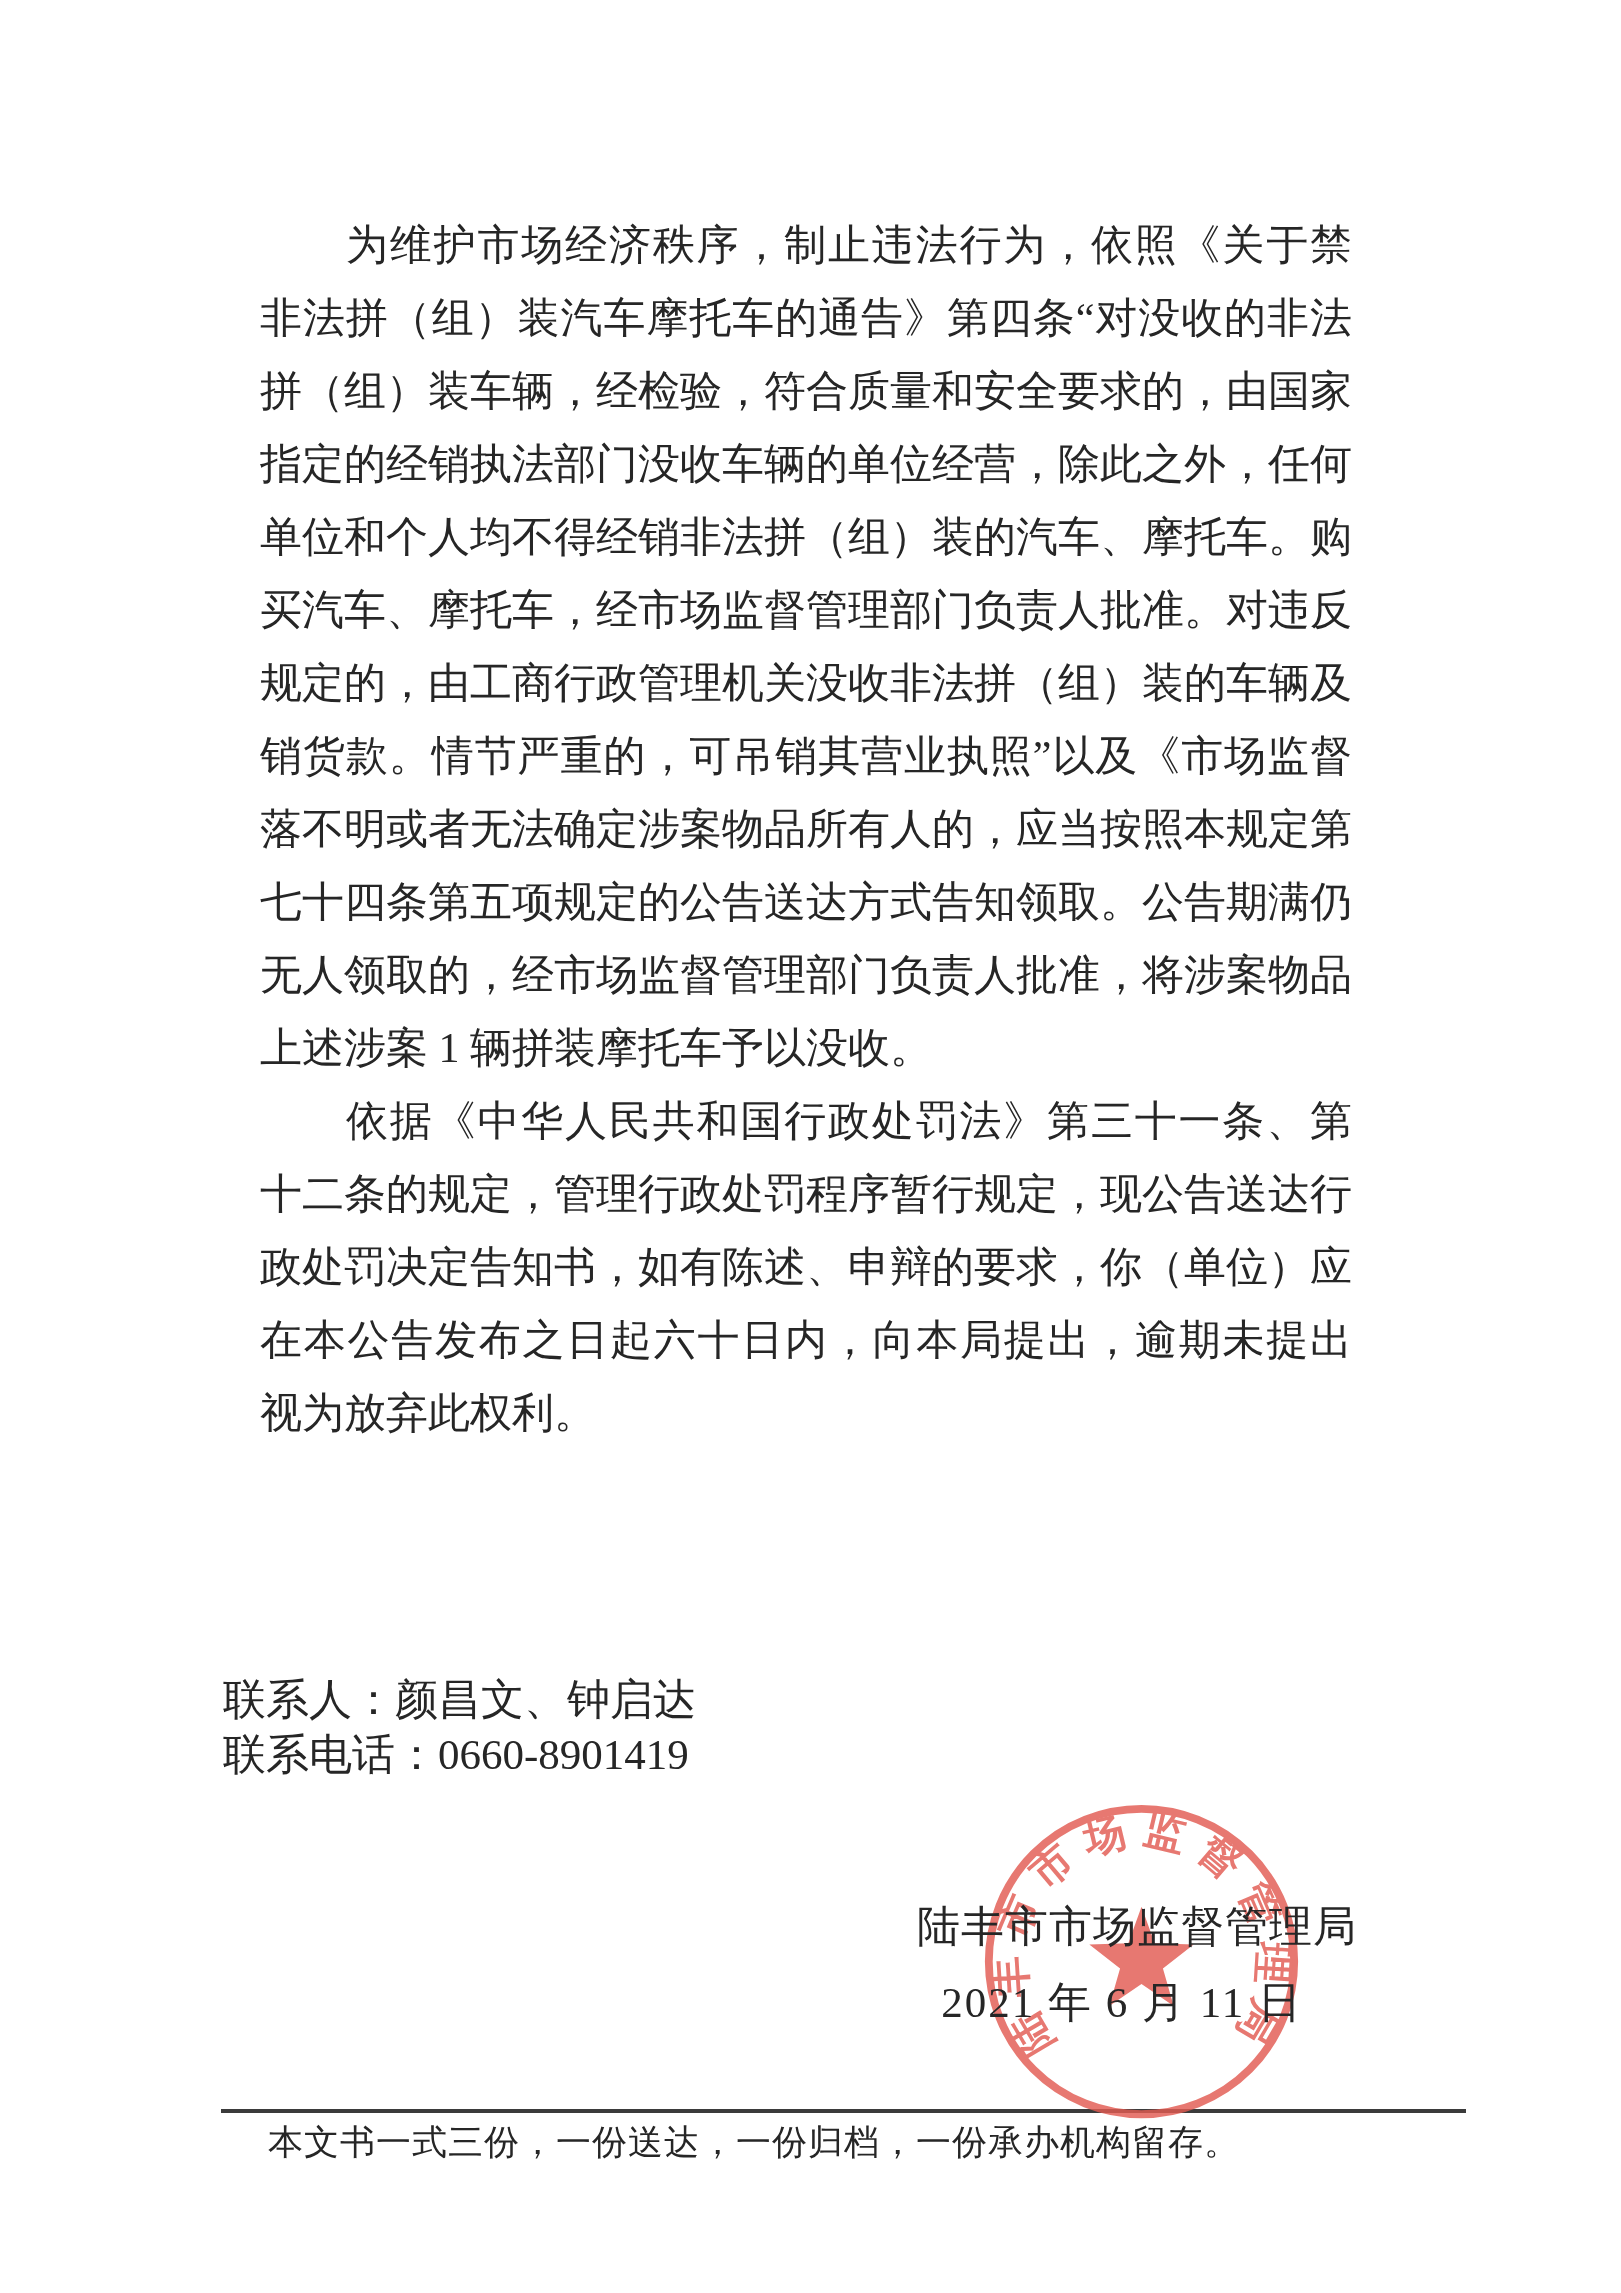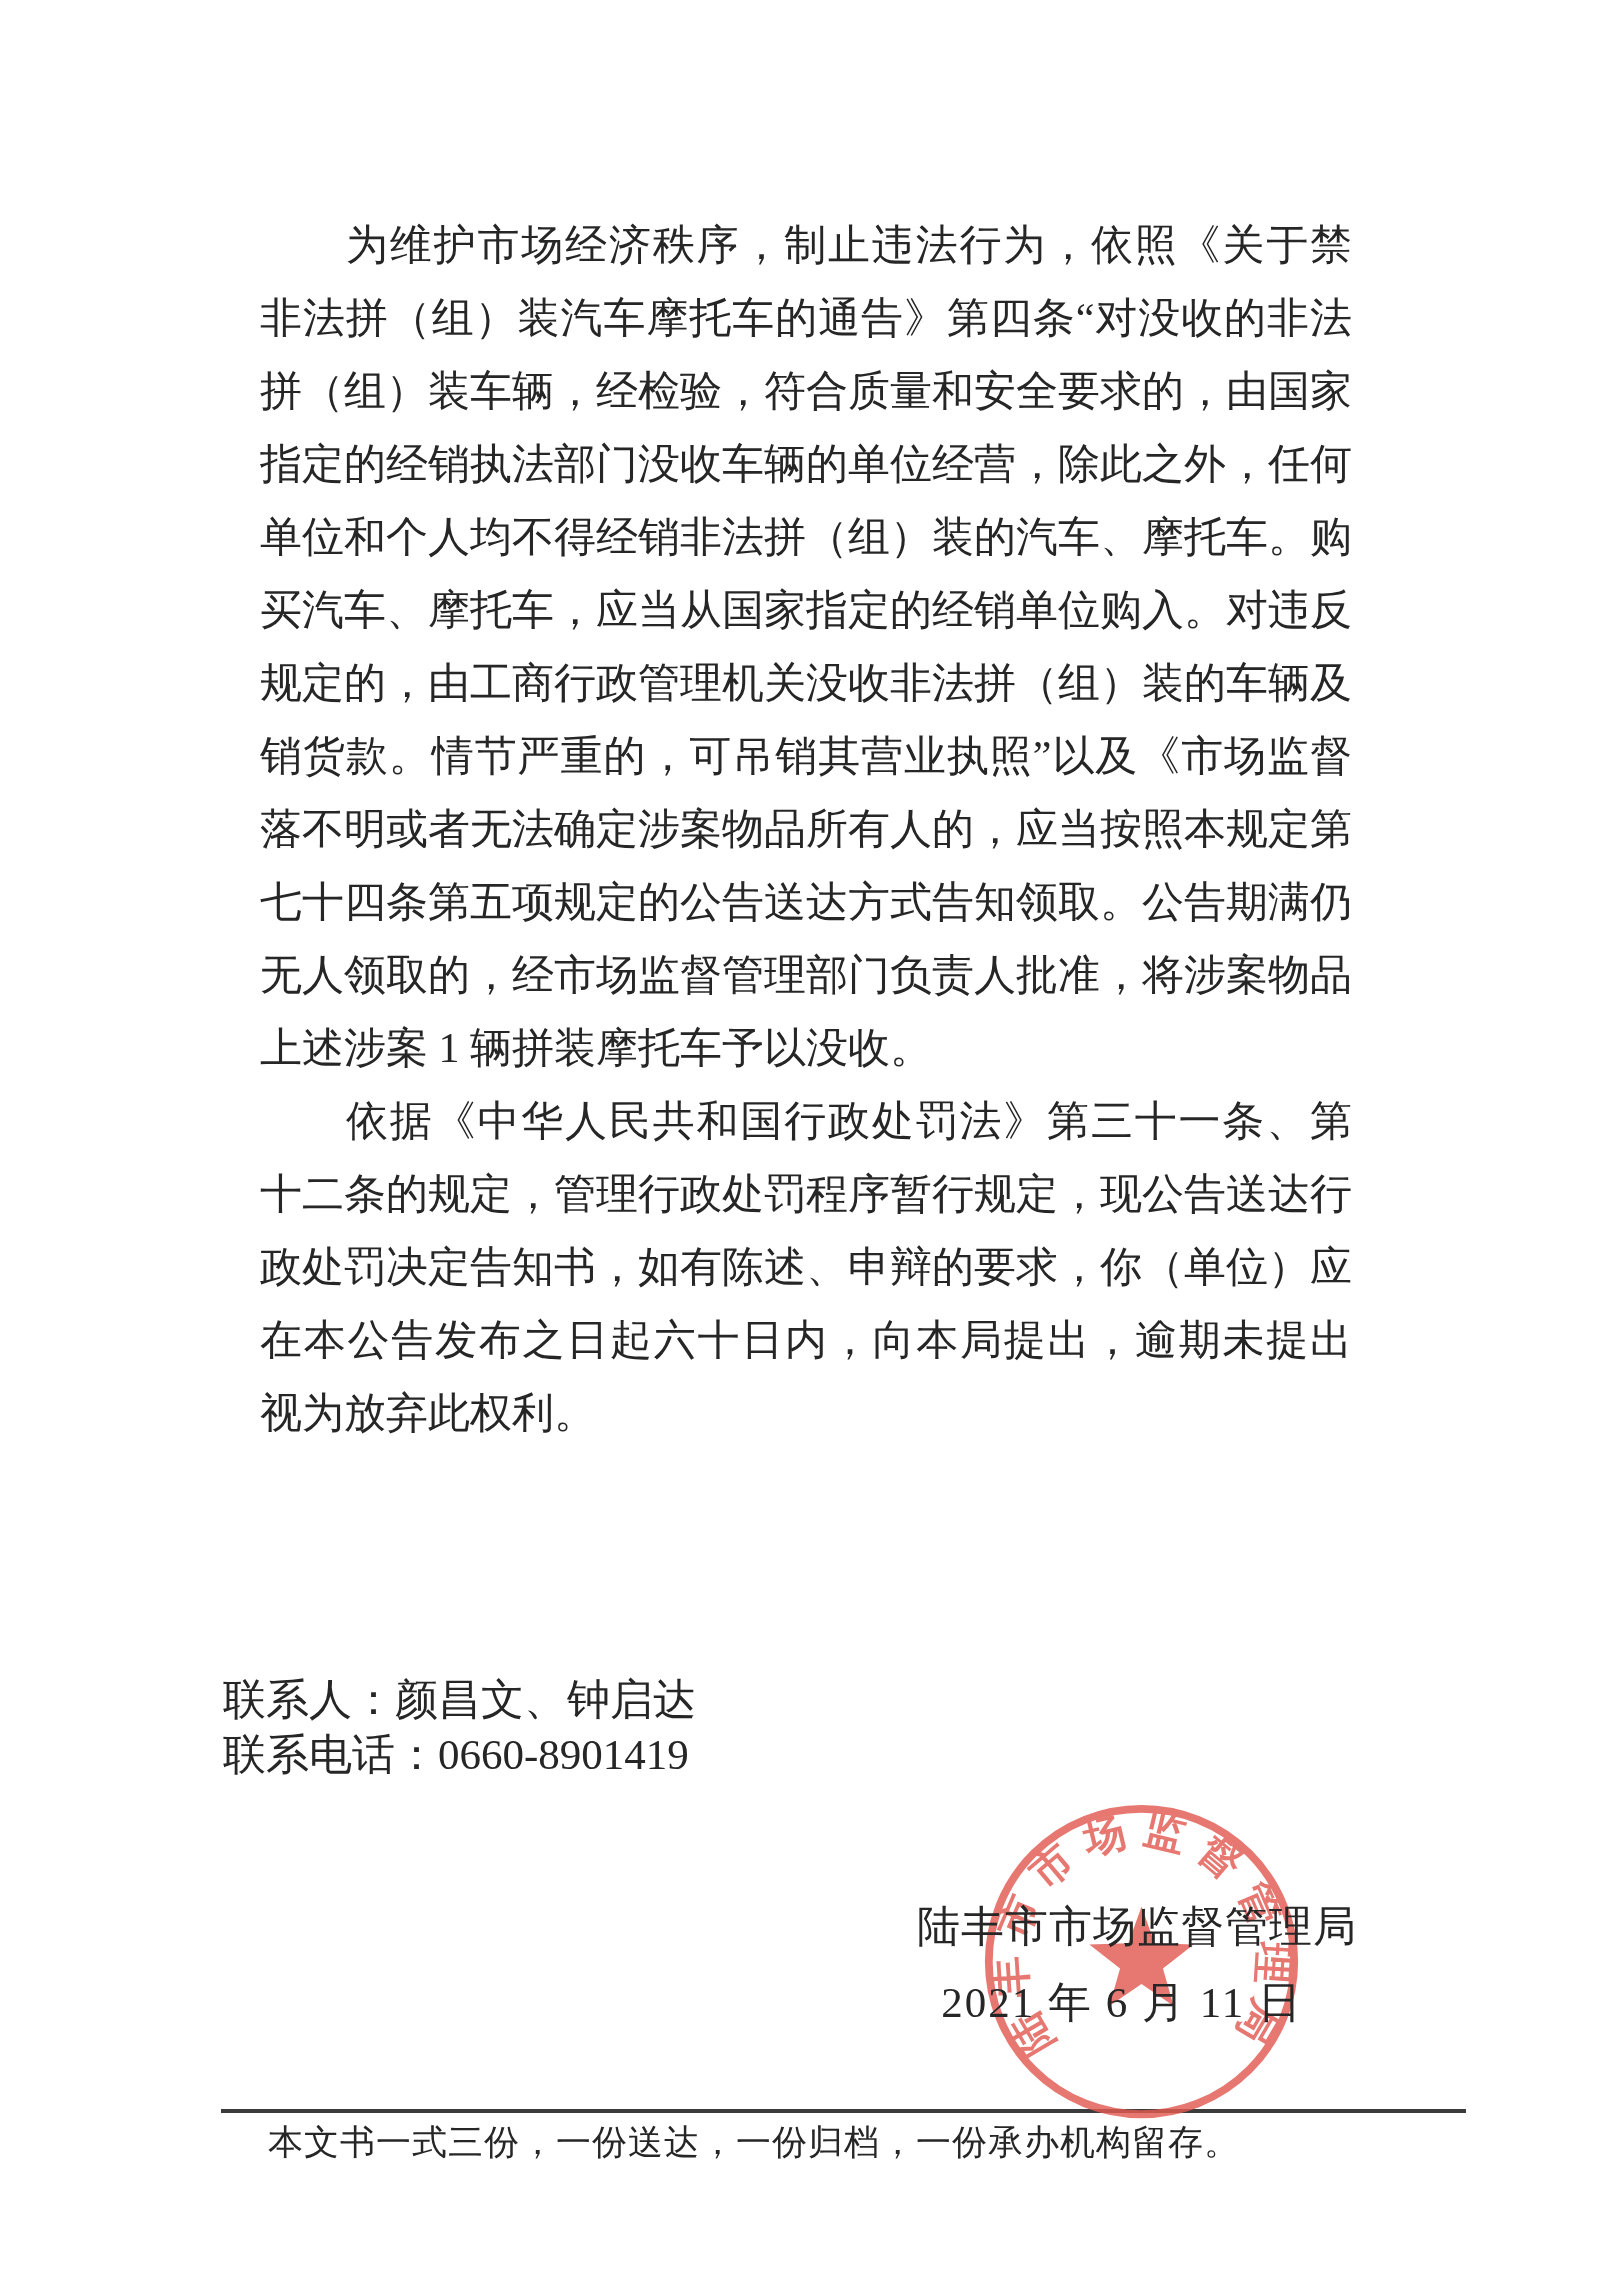--- a/index.html
+++ b/index.html
@@ -91,21 +91,21 @@
 <body>
 
 <div class="page">
 
   <div class="body-text">
     <div class="line indent">为维护市场经济秩序，制止违法行为，依照《关于禁止</div>
     <div class="line">非法拼（组）装汽车摩托车的通告》第四条“对没收的非法</div>
     <div class="line">拼（组）装车辆，经检验，符合质量和安全要求的，由国家</div>
     <div class="line">指定的经销执法部门没收车辆的单位经营，除此之外，任何</div>
     <div class="line">单位和个人均不得经销非法拼（组）装的汽车、摩托车。购</div>
-    <div class="line">买汽车、摩托车，应当从国家指定的经销单位购入。对违反</div>
+    <div class="line">买汽车、摩托车，经市场监督管理部门负责人批准。对违反</div>
     <div class="line">规定的，由工商行政管理机关没收非法拼（组）装的车辆及</div>
     <div class="line">销货款。情节严重的，可吊销其营业执照”以及《市场监督</div>
     <div class="line">落不明或者无法确定涉案物品所有人的，应当按照本规定第</div>
     <div class="line">七十四条第五项规定的公告送达方式告知领取。公告期满仍</div>
     <div class="line">无人领取的，经市场监督管理部门负责人批准，将涉案物品</div>
     <div class="line para-end">上述涉案 1 辆拼装摩托车予以没收。</div>
     <div class="line indent">依据《中华人民共和国行政处罚法》第三十一条、第三</div>
     <div class="line">十二条的规定，管理行政处罚程序暂行规定，现公告送达行</div>
     <div class="line">政处罚决定告知书，如有陈述、申辩的要求，你（单位）应</div>
     <div class="line">在本公告发布之日起六十日内，向本局提出，逾期未提出的，</div>

